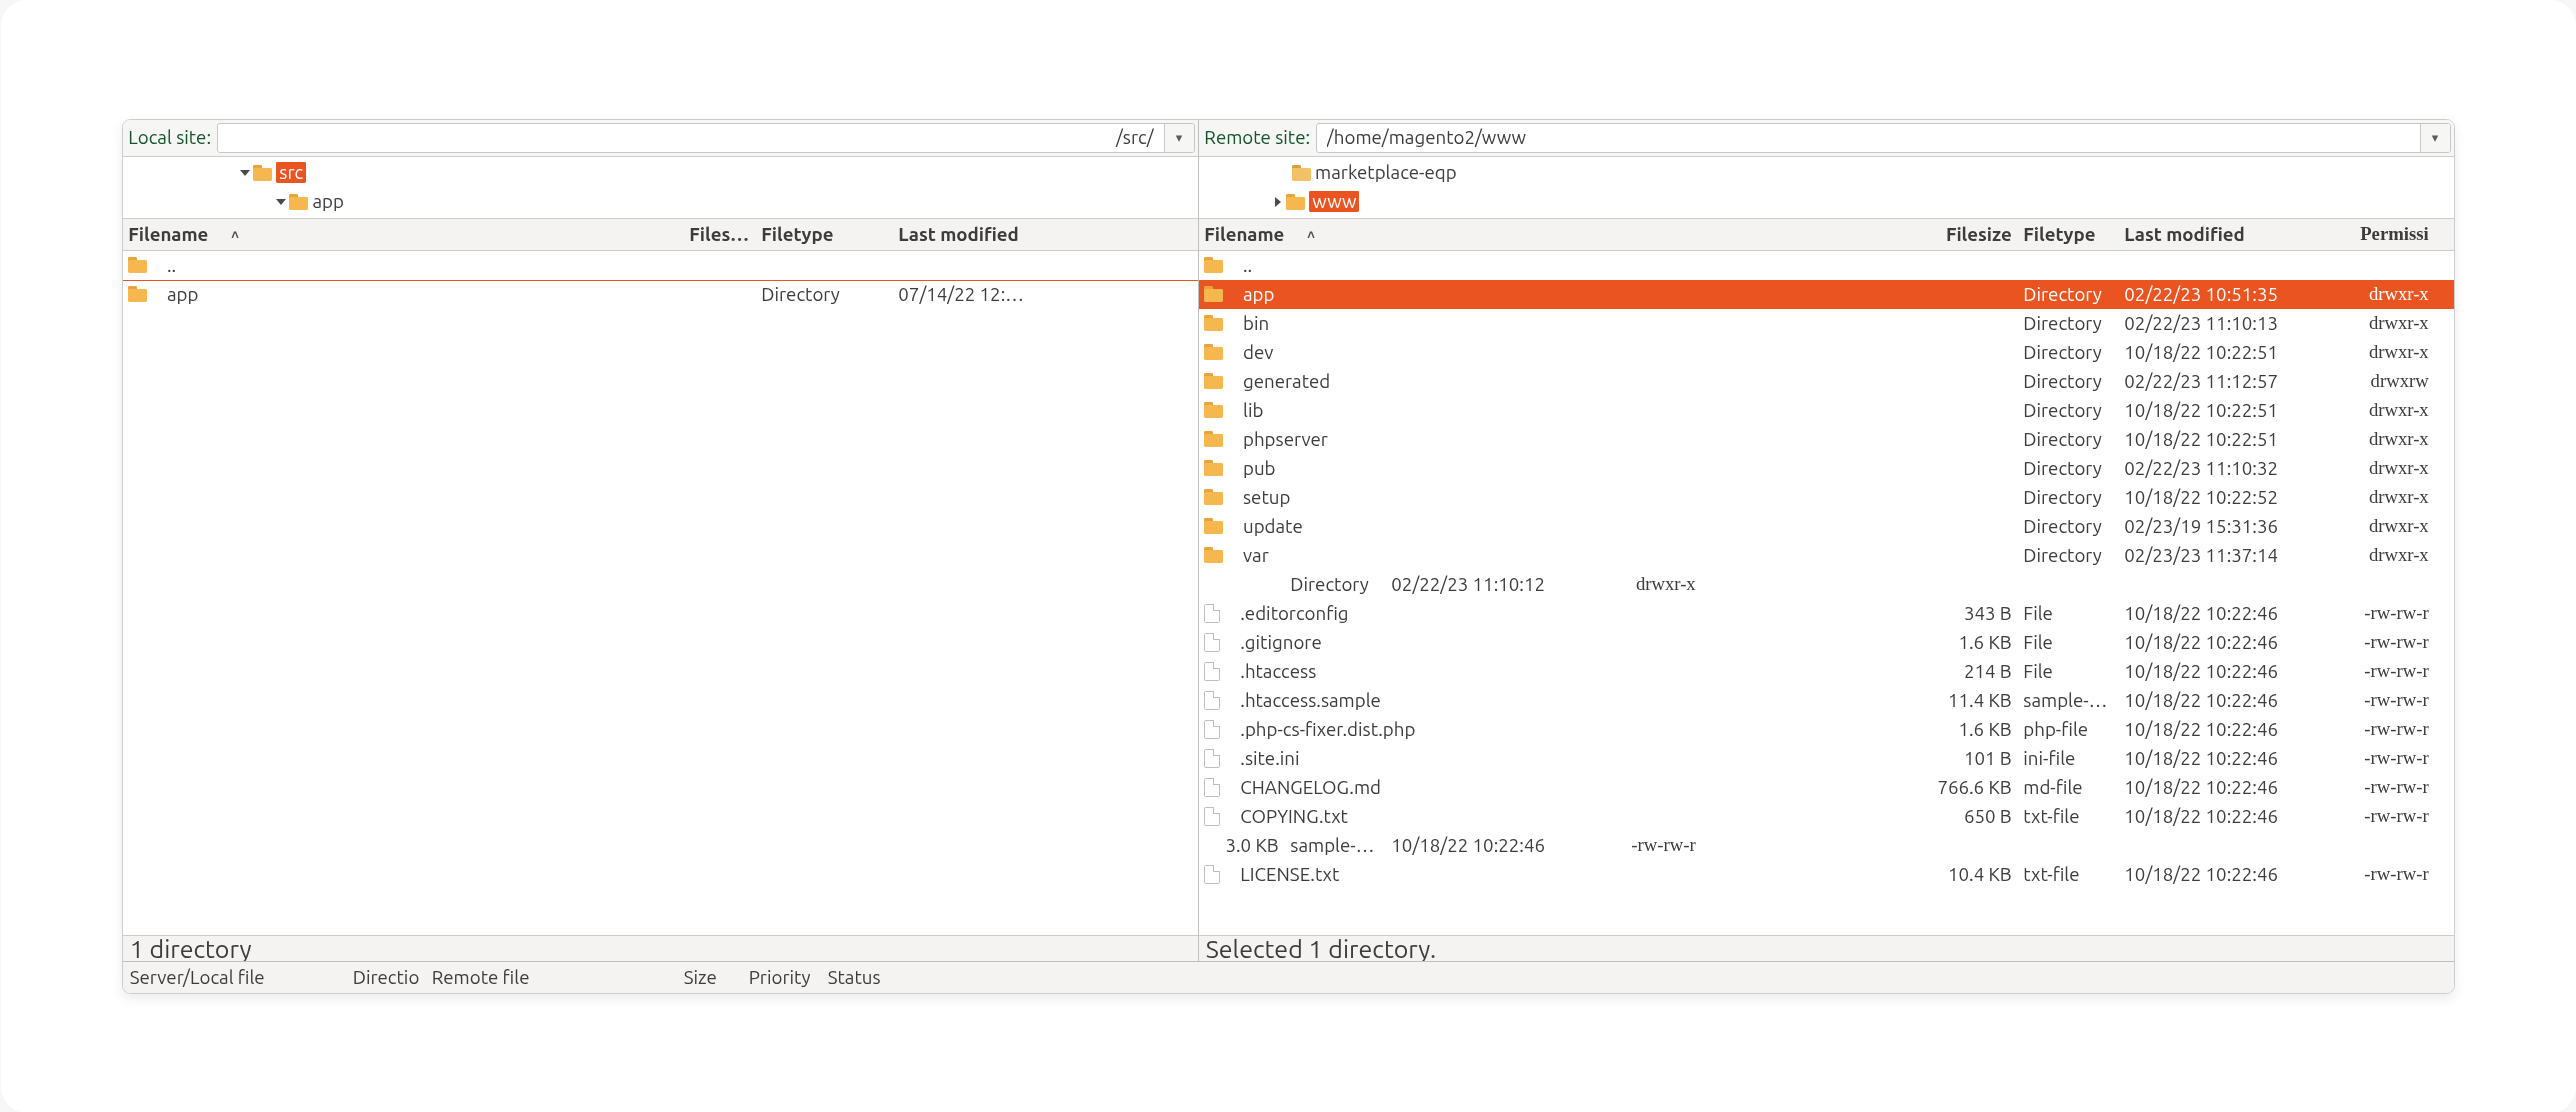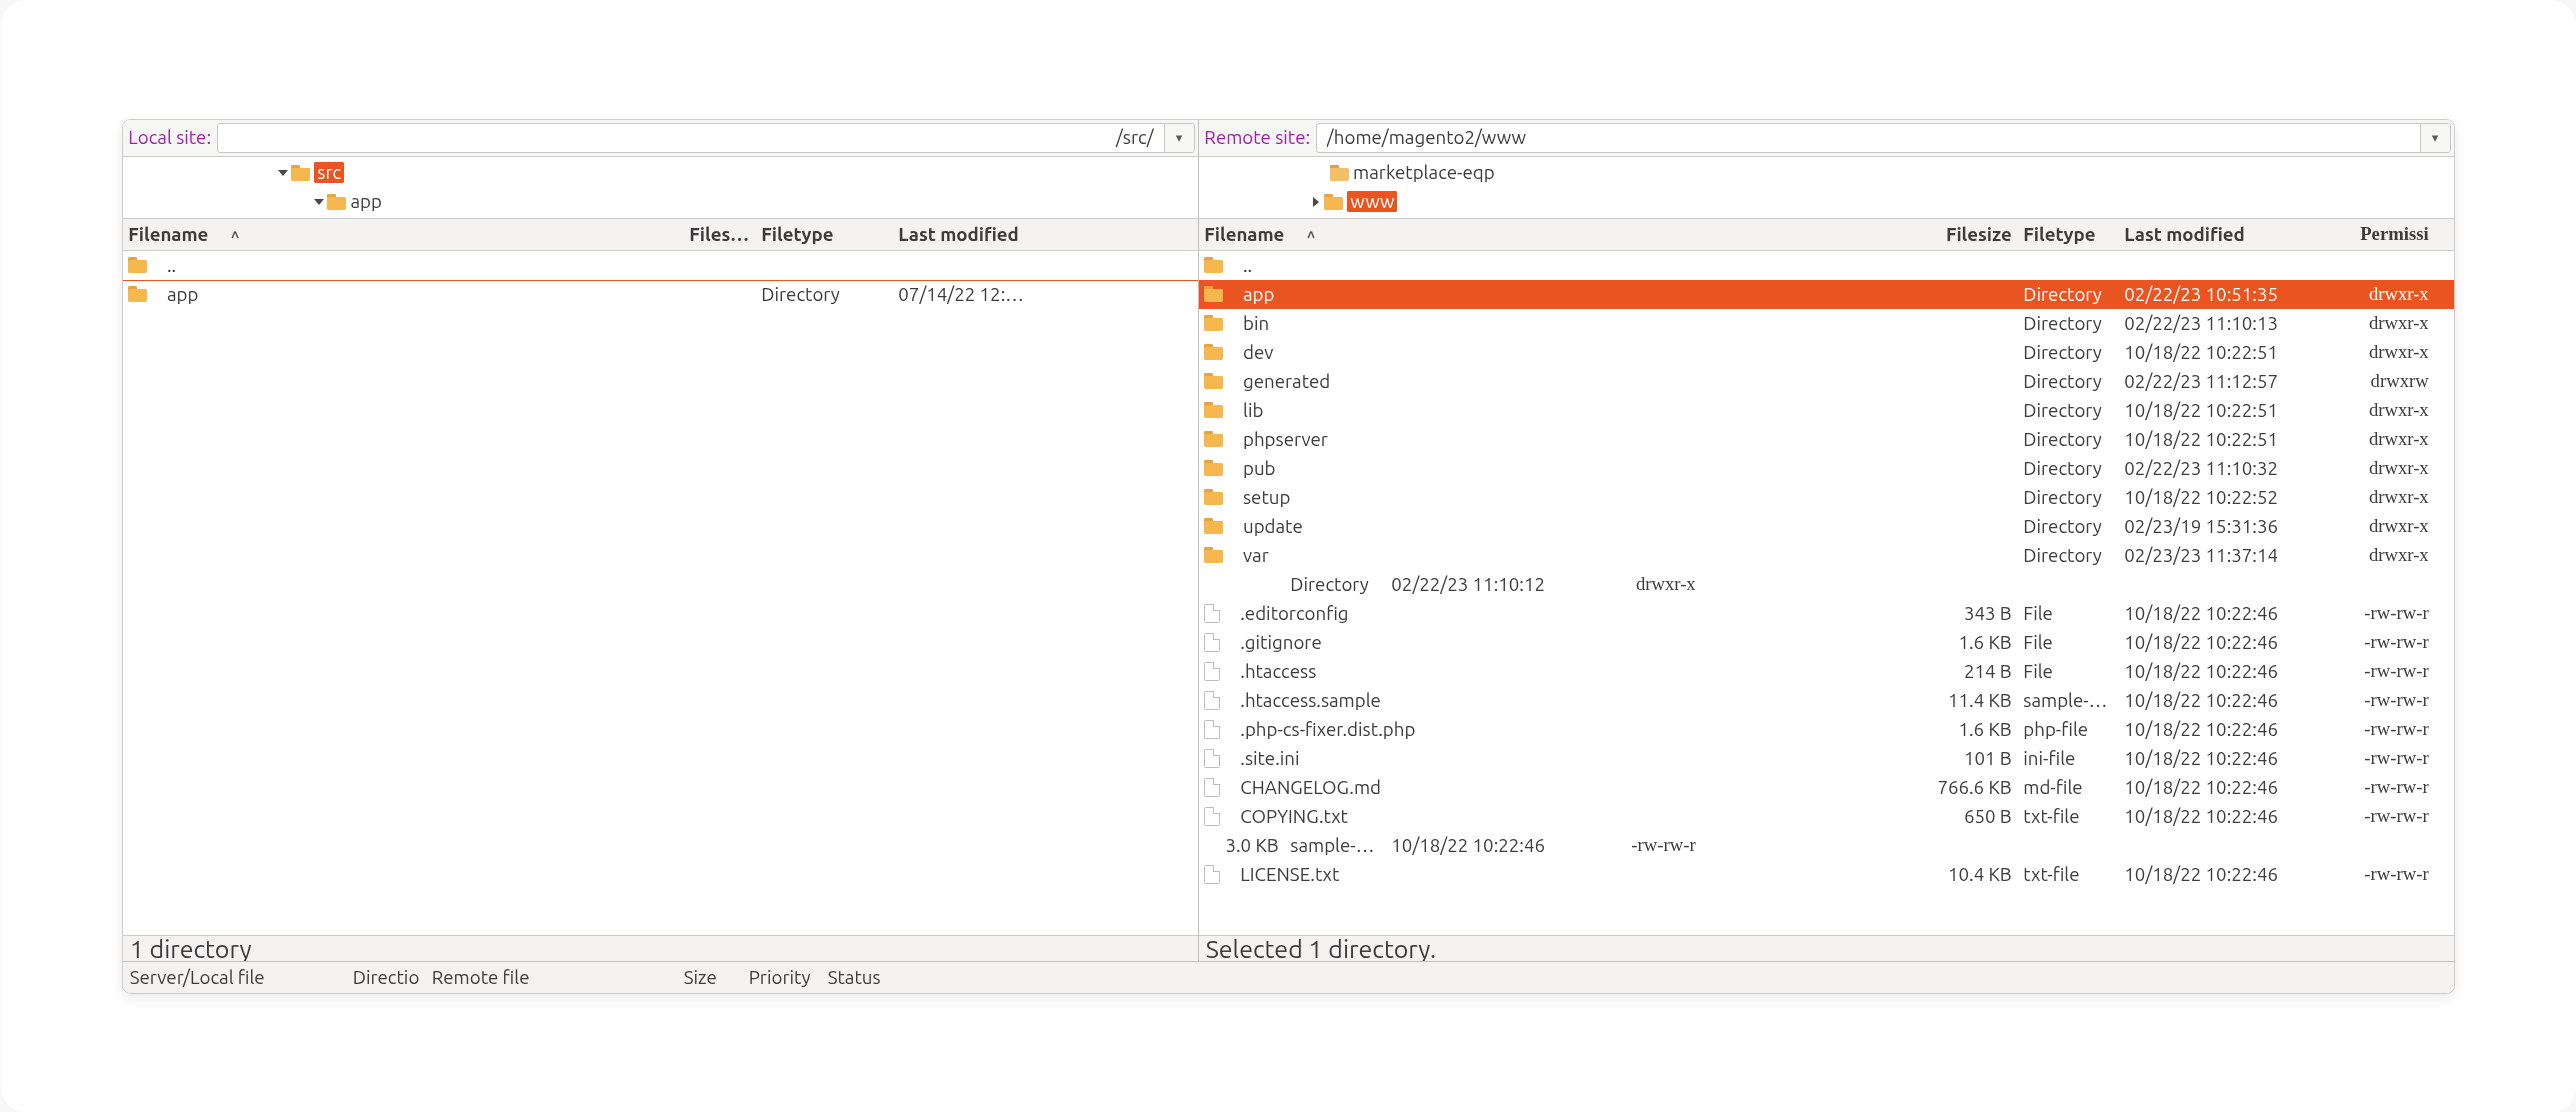--- a/index.html
+++ b/index.html
@@ -6,27 +6,27 @@
 body { background: #f7f7f8; width: 2576px; height: 1113px; display: flex; align-items: center; justify-content: center; }
 .outer { width: 2575px; height: 1113px; background: #fff; border-radius: 26px; display: flex; align-items: center; justify-content: center; }
 .card { width: 2333px; height: 875px; background: #fff; border: 0.7px solid #ccc; border-radius: 8.6px; box-shadow: 0 4.3px 13px rgba(0,0,0,.08); overflow: hidden; display: flex; flex-direction: column; }
 .panes { display: flex; flex: 1; min-height: 0; }
 .pane { display: flex; flex-direction: column; border-right: 1.4px solid #bfbfbf; min-height: 0; }
 .pane.left { width: 1076px; }
 .pane.right { flex: 1; }
 .pane:last-child { border-right: none; }
 
 .site-row { display: flex; align-items: center; padding: 2.9px 2.9px 2.9px 5.8px; border-bottom: 0.7px solid #ccc; background: #f6f6f5; }
-.site-label { font-size: 18.7px; color: #a21caf; margin-right: 5.8px; white-space: nowrap; }
+.site-label { font-size: 18.7px; color: #14532d; margin-right: 5.8px; white-space: nowrap; }
 .combo { flex: 1; display: flex; border: 0.7px solid #c7c7c7; border-radius: 2.9px; background: #fff; height: 30px; overflow: hidden; }
 .combo input { flex: 1; border: none; outline: none; font-size: 18.7px; padding: 0 10px; color: #3c3c3c; background: transparent; }
 .combo .dd { width: 30px; border-left: 0.7px solid #c7c7c7; display: flex; align-items: center; justify-content: center; color: #5a5a5a; font-size: 13px; background: #f6f6f5; cursor: pointer; }
 
 .tree { height: 62px; background: #fff; border-bottom: 0.7px solid #ccc; padding: 1.4px 0 0 0; overflow: hidden; font-size: 18.7px; color: #3c3c3c; }
-.t-row { display: flex; align-items: center; height: 29px; gap: 4.3px; margin-left: 38px; }
+.t-row { display: flex; align-items: center; height: 29px; gap: 4.3px; }
 .tri { width: 0; height: 0; border-left: 6.5px solid #4a4a4a; border-top: 5px solid transparent; border-bottom: 5px solid transparent; transform: rotate(90deg); margin-right: 1.4px; }
 .tri.right { transform: none; }
 .sp { display: inline-block; }
 
 .folder-icon { width: 18.7px; height: 16px; position: relative; }
 .folder-icon::before { content: ""; position: absolute; top: 0; left: 0; width: 8.6px; height: 4.3px; background: #e8a33d; border-radius: 1.4px 1.4px 0 0; }
 .folder-icon::after { content: ""; position: absolute; top: 2.9px; left: 0; width: 18.7px; height: 13px; background: #f5b74e; border-radius: 1.4px; }
 .folder-icon.q::after { background: #f2c066; }
 .folder-icon.q::before { background: #dca041; }
 

